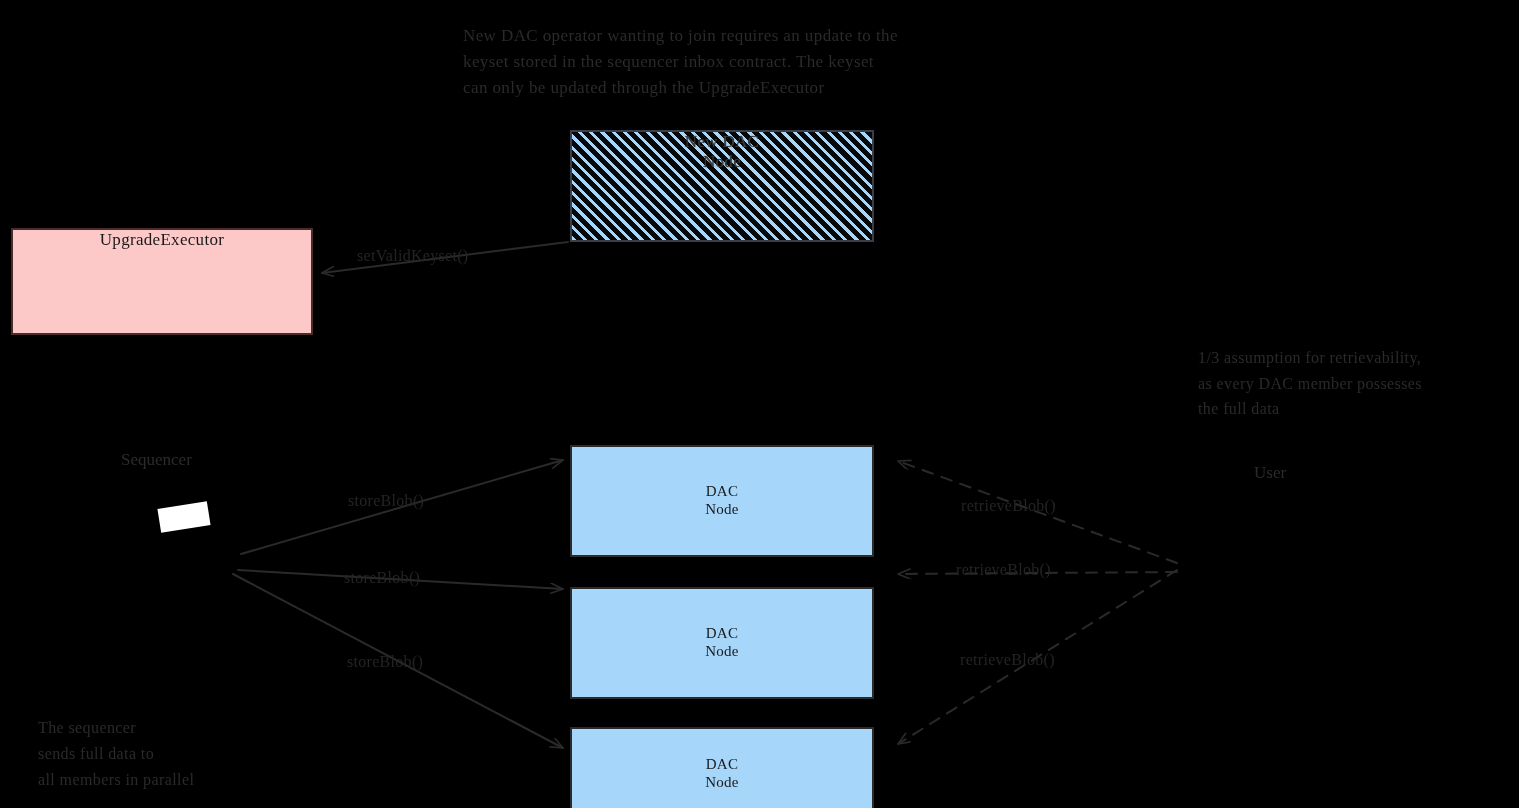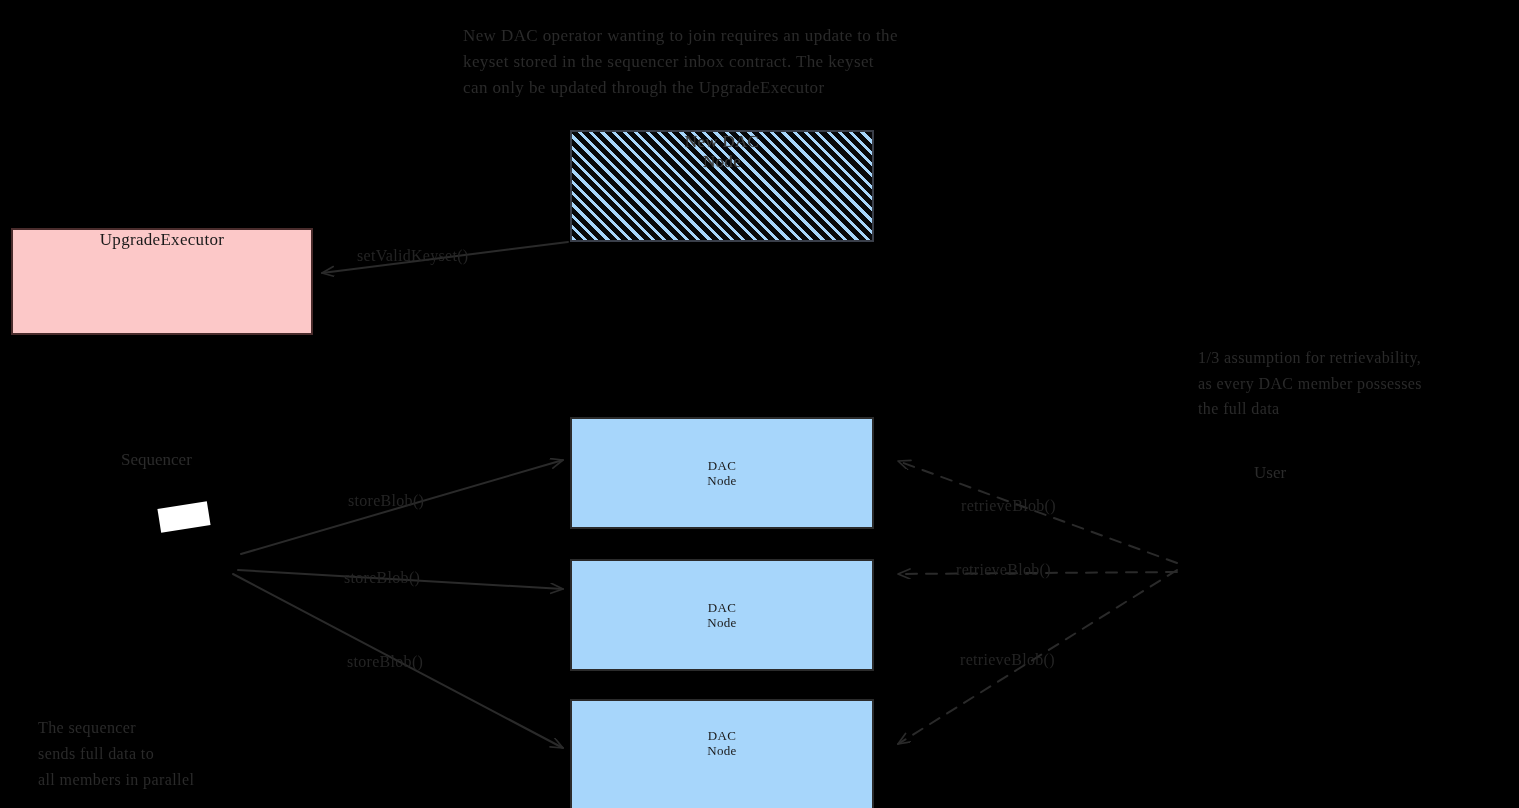--- a/index.html
+++ b/index.html
@@ -40,21 +40,22 @@
   }
   .node-label {
     white-space: pre-line;
     letter-spacing: 0.3px;
   }
   
   .dac-node {
     background: #a7d6fb;
     border: 2px solid #2b2b2b;
     color: #1a1a1a;
-    font-size: 13px;
+    font-size: 15px;
+    margin-top: 28px;
   }
   
   .upgrade-executor {
     background: #fcc8c8;
     border: 2px solid #4a2c2c;
     color: #1a1a1a;
     font-size: 17px;
   }
   
   .hatched-node {

